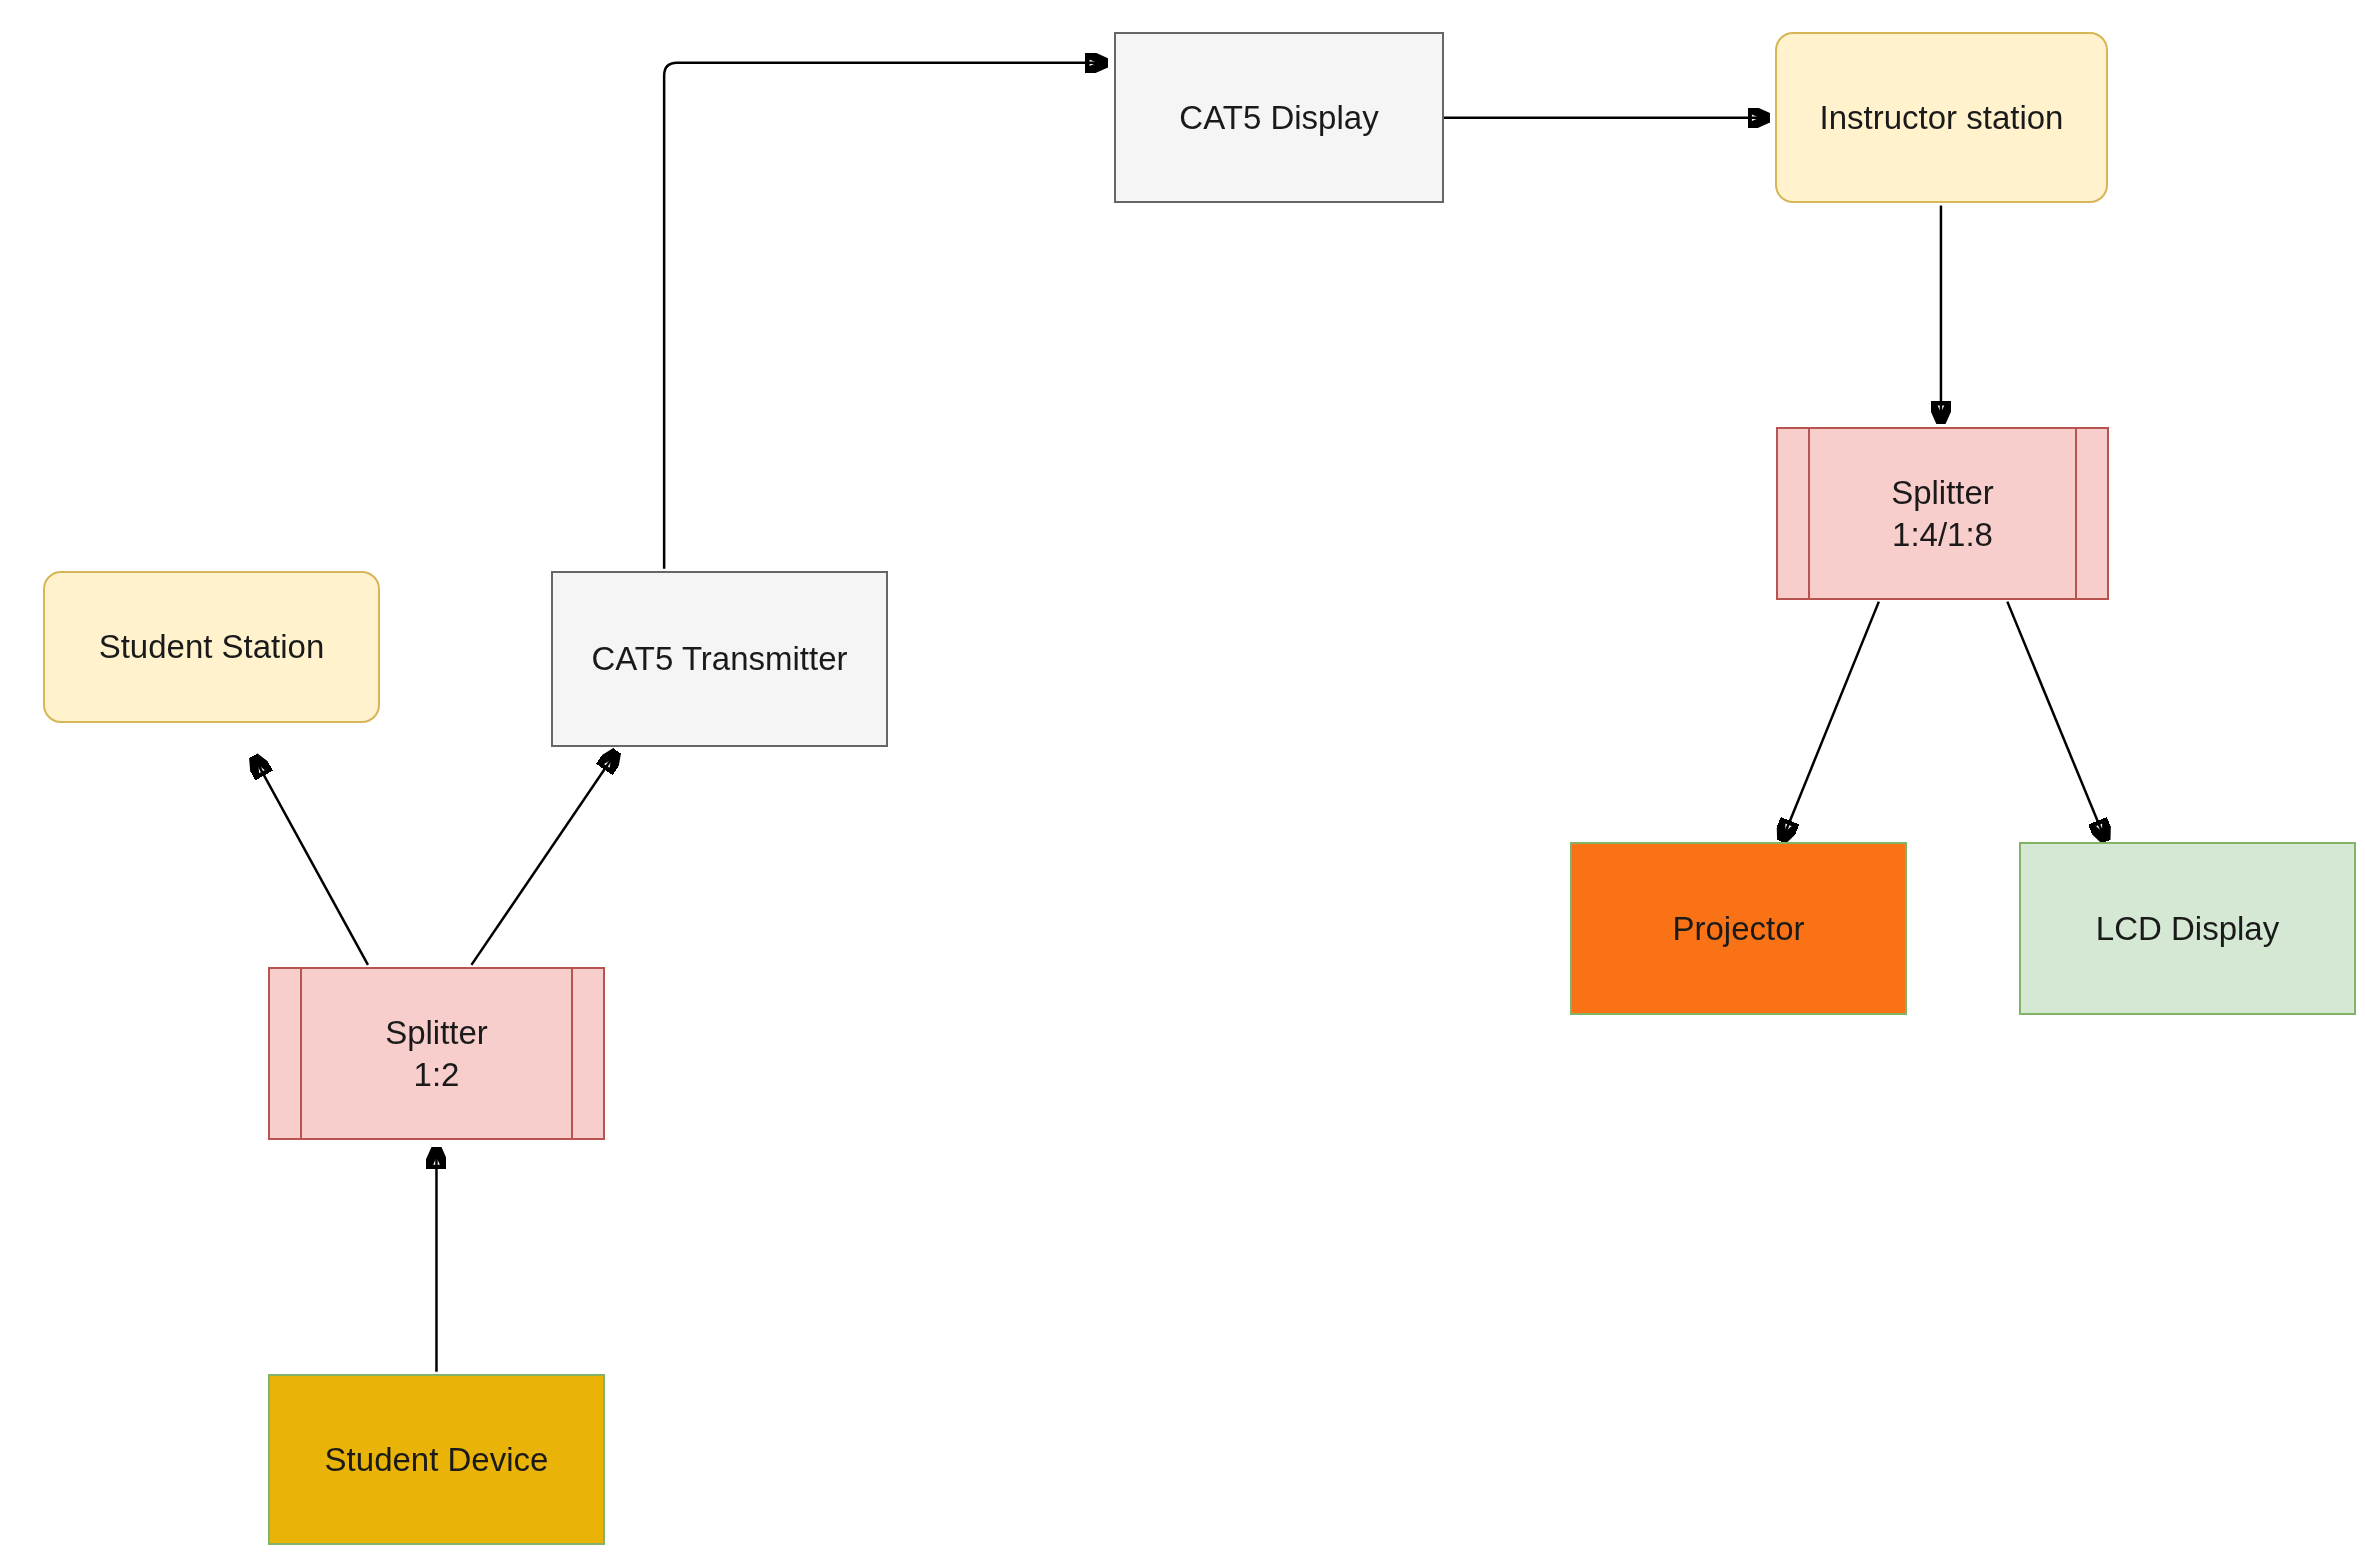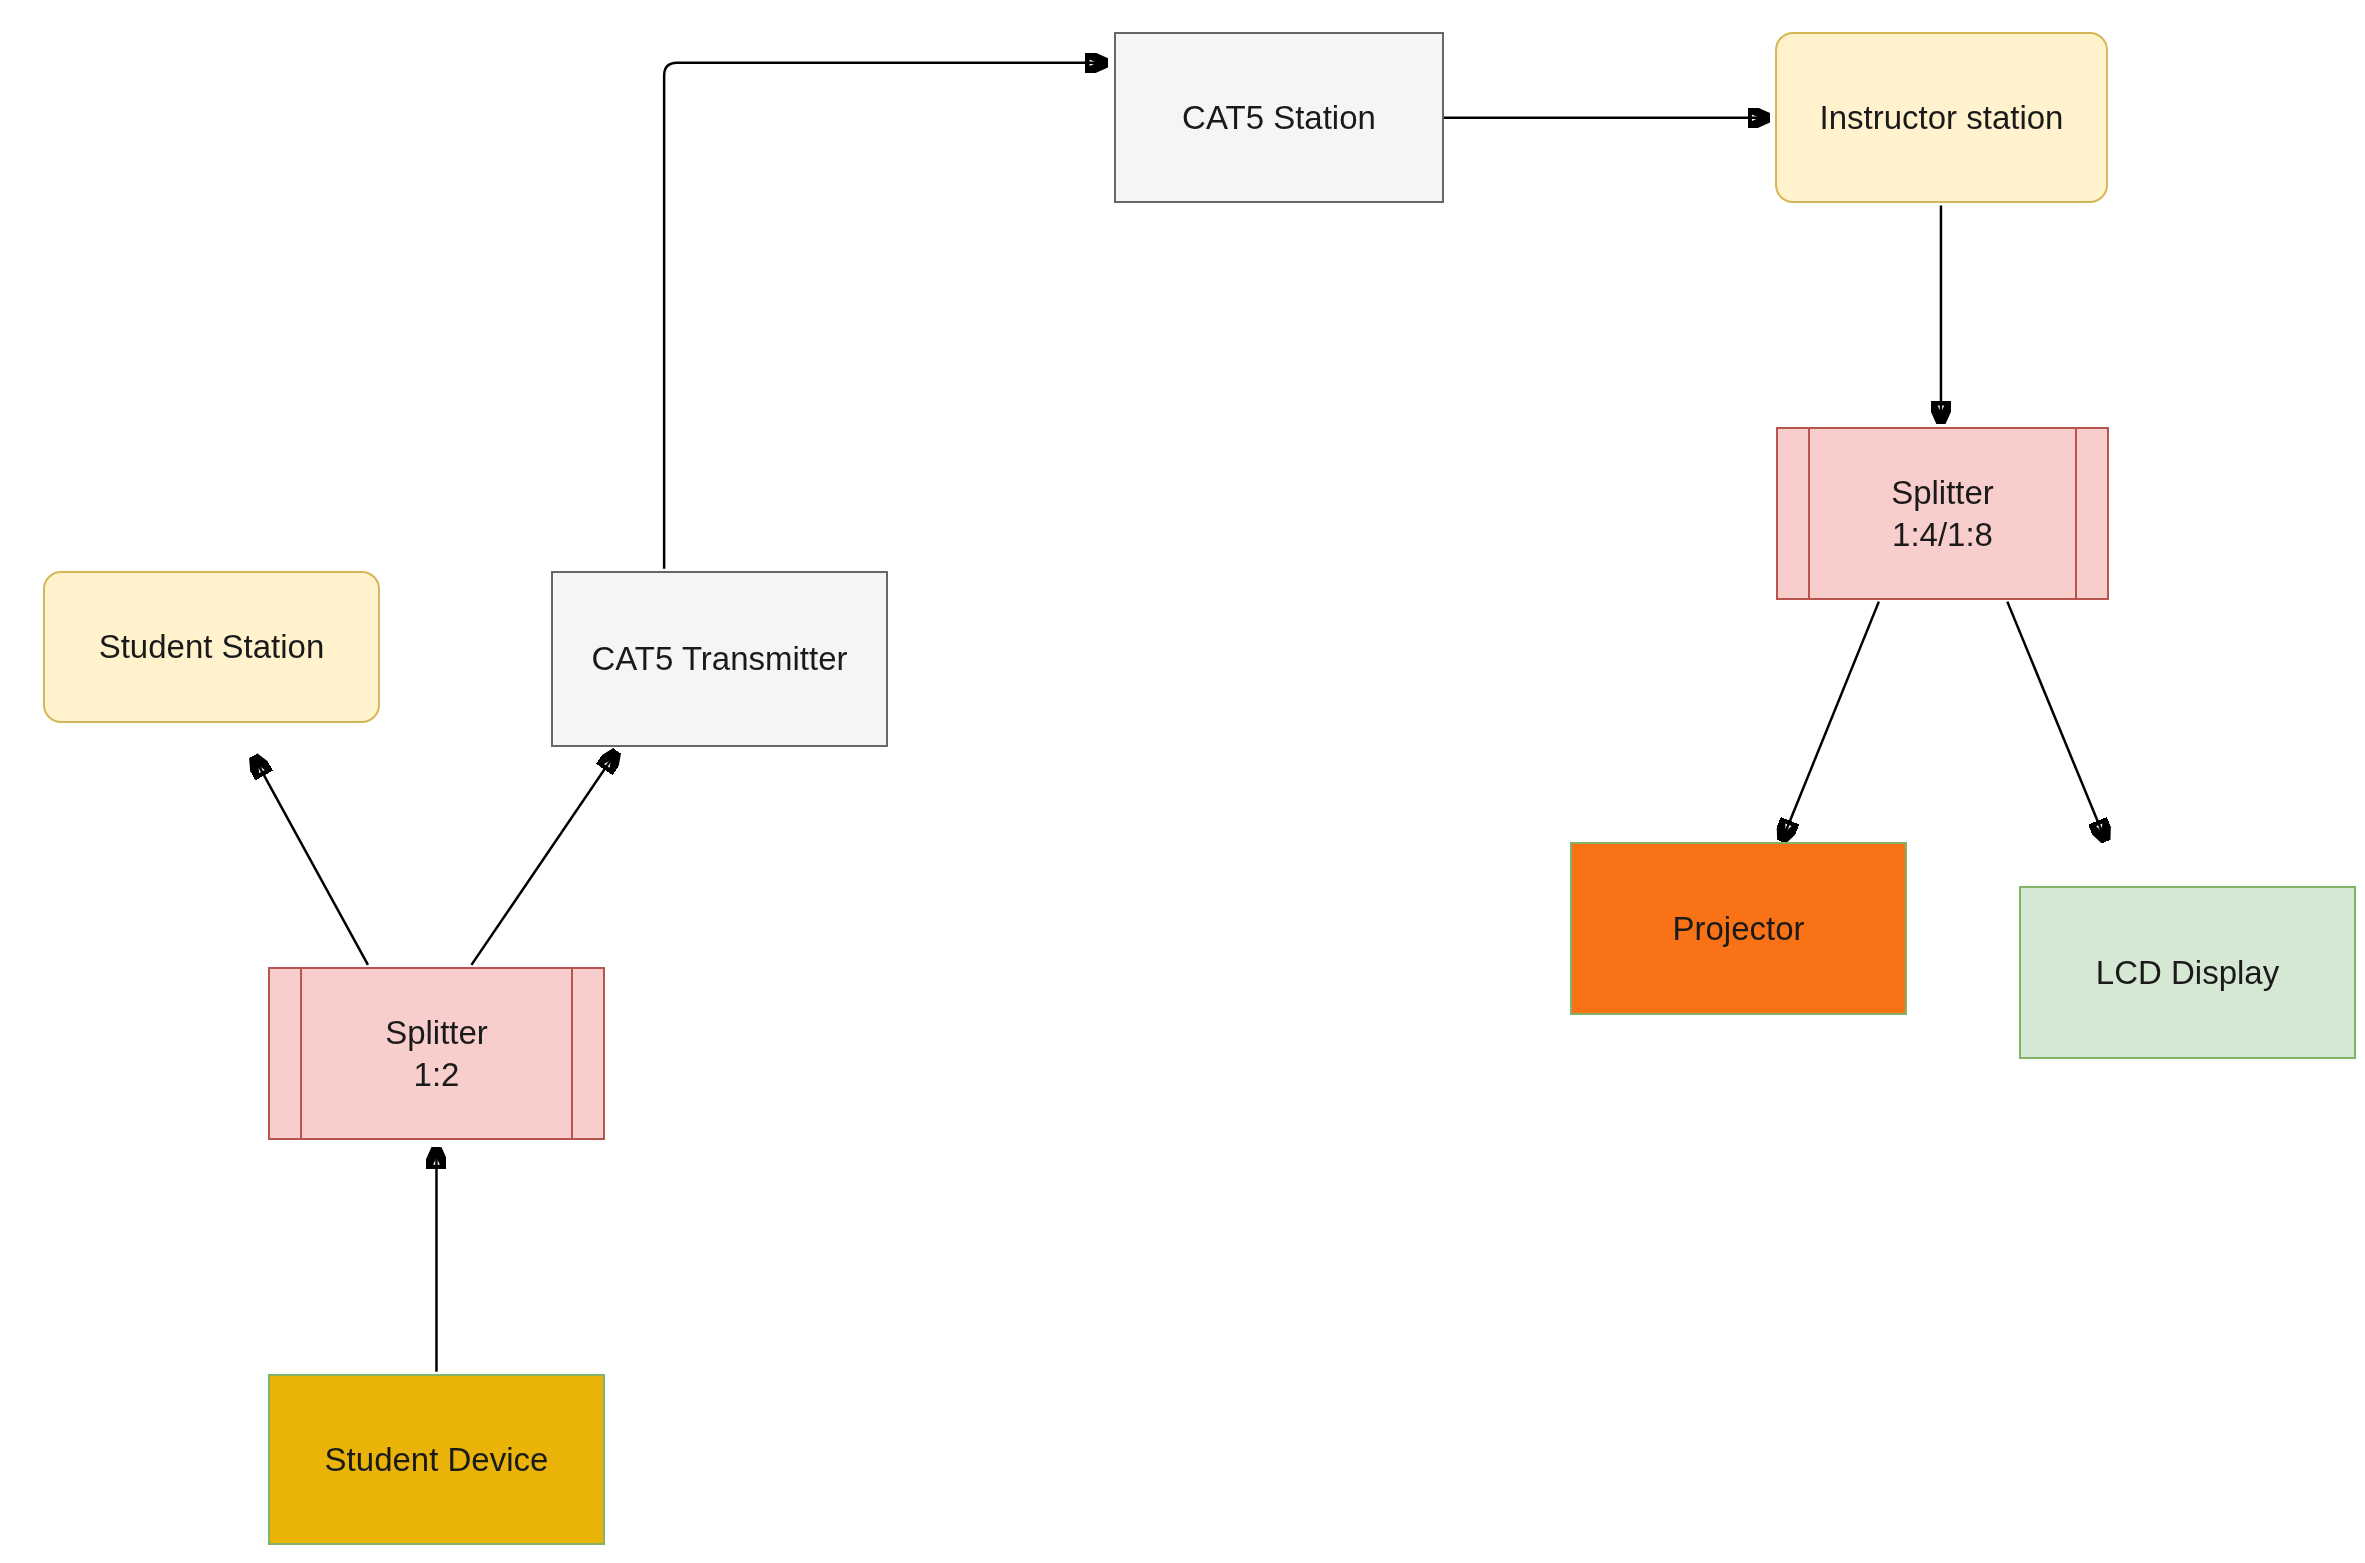--- a/index.html
+++ b/index.html
@@ -54,37 +54,37 @@
 
   <div class="node rounded" style="left: 43px; top: 571px; width: 337px; height: 152px; background: rgb(255, 242, 204); border-color: rgb(214, 182, 86); --stroke: #D6B656;">
     <span>Student Station</span>
   </div>
 
   <div class="node" style="left: 551px; top: 571px; width: 337px; height: 176px; background: rgb(245, 245, 245); border-color: rgb(102, 102, 102); --stroke: #666666;">
     <span>CAT5 Transmitter</span>
   </div>
 
   <div class="node" style="left: 1114px; top: 32px; width: 330px; height: 171px; background: rgb(245, 245, 245); border-color: rgb(102, 102, 102); --stroke: #666666;">
-    <span>CAT5 Station</span>
+    <span>CAT5 Display</span>
   </div>
 
   <div class="node rounded" style="left: 1775px; top: 32px; width: 333px; height: 171px; background: rgb(255, 242, 204); border-color: rgb(214, 182, 86); --stroke: #D6B656;">
     <span>Instructor station</span>
   </div>
 
   <div class="node process" style="left: 1776px; top: 427px; width: 333px; height: 173px; background: rgb(248, 206, 204); border-color: rgb(184, 84, 80); --stroke: #B85450;">
     <span>Splitter
 1:4/1:8</span>
   </div>
 
   <div class="node" style="left: 1570px; top: 842px; width: 337px; height: 173px; background: #f97316; border-color: rgb(130, 179, 102); --stroke: #82B366;">
     <span>Projector</span>
   </div>
 
-  <div class="node" style="left: 2019px; top: 842px; width: 337px; height: 173px; background: rgb(213, 232, 212); border-color: rgb(130, 179, 102); margin-top: 44px; --stroke: #82B366;">
+  <div class="node" style="left: 2019px; top: 842px; width: 337px; height: 173px; background: rgb(213, 232, 212); border-color: rgb(130, 179, 102); --stroke: #82B366;">
     <span>LCD Display</span>
   </div>
 
   <div class="node process" style="left: 268px; top: 967px; width: 337px; height: 173px; background: rgb(248, 206, 204); border-color: rgb(184, 84, 80); --stroke: #B85450;">
     <span>Splitter
 1:2</span>
   </div>
 
   <div class="node" style="left: 268px; top: 1374px; width: 337px; height: 171px; background: #eab308; border-color: rgb(130, 179, 102); --stroke: #82B366;">
     <span>Student Device</span>

